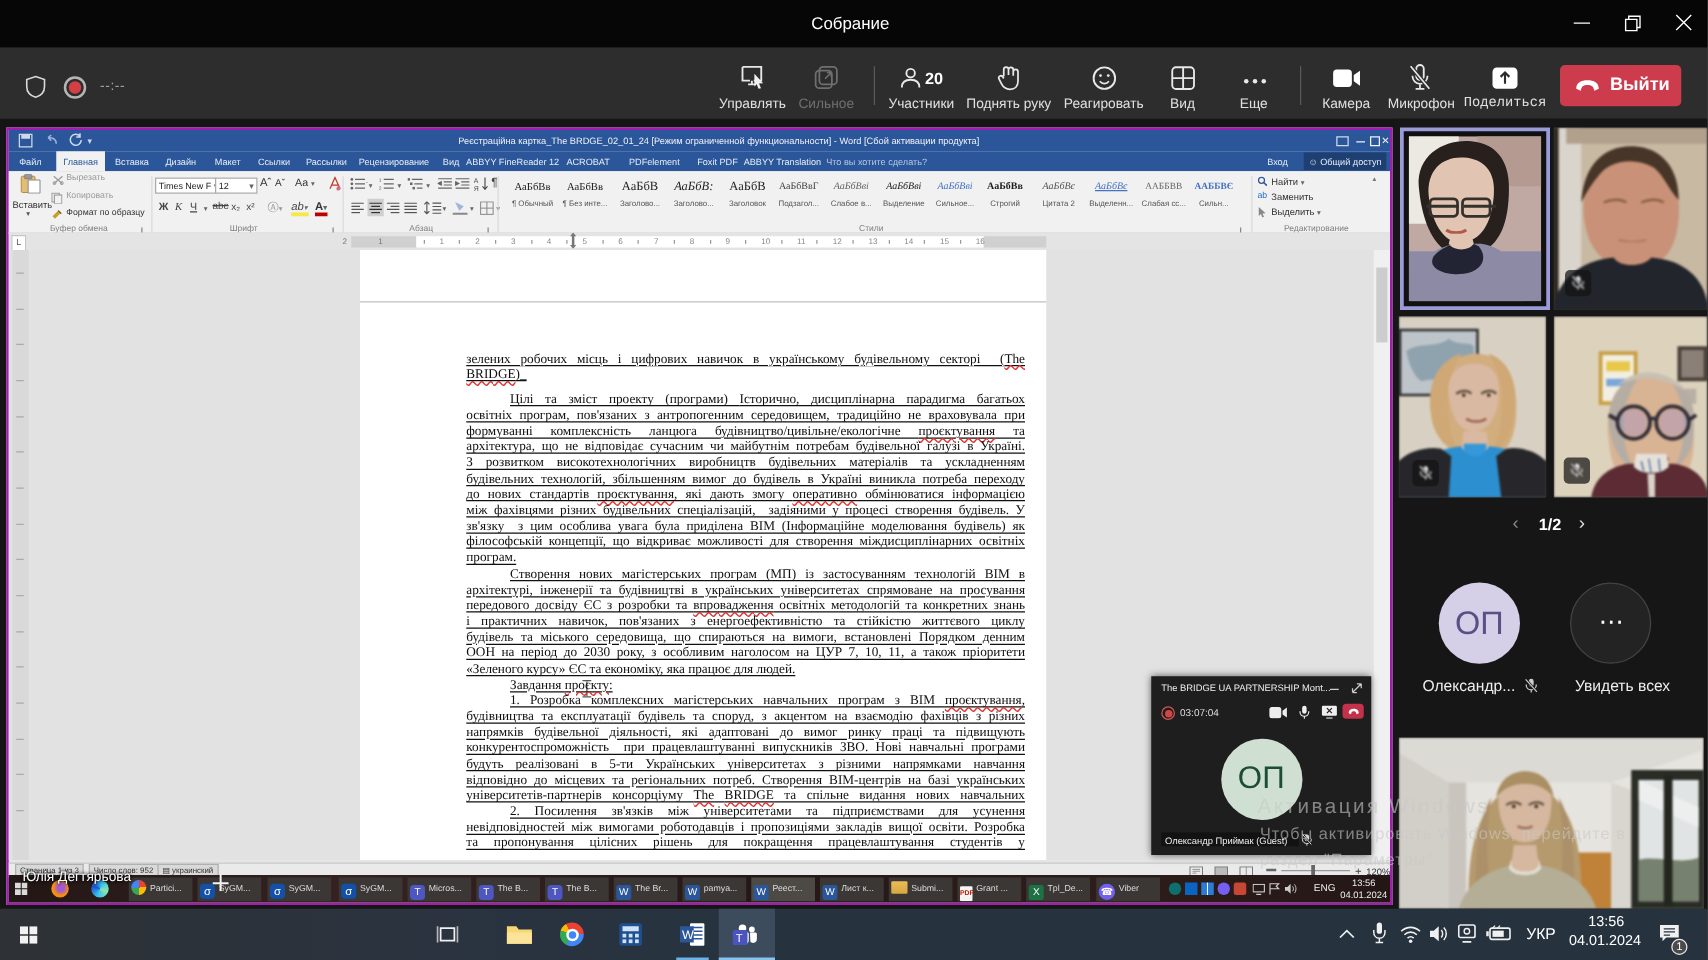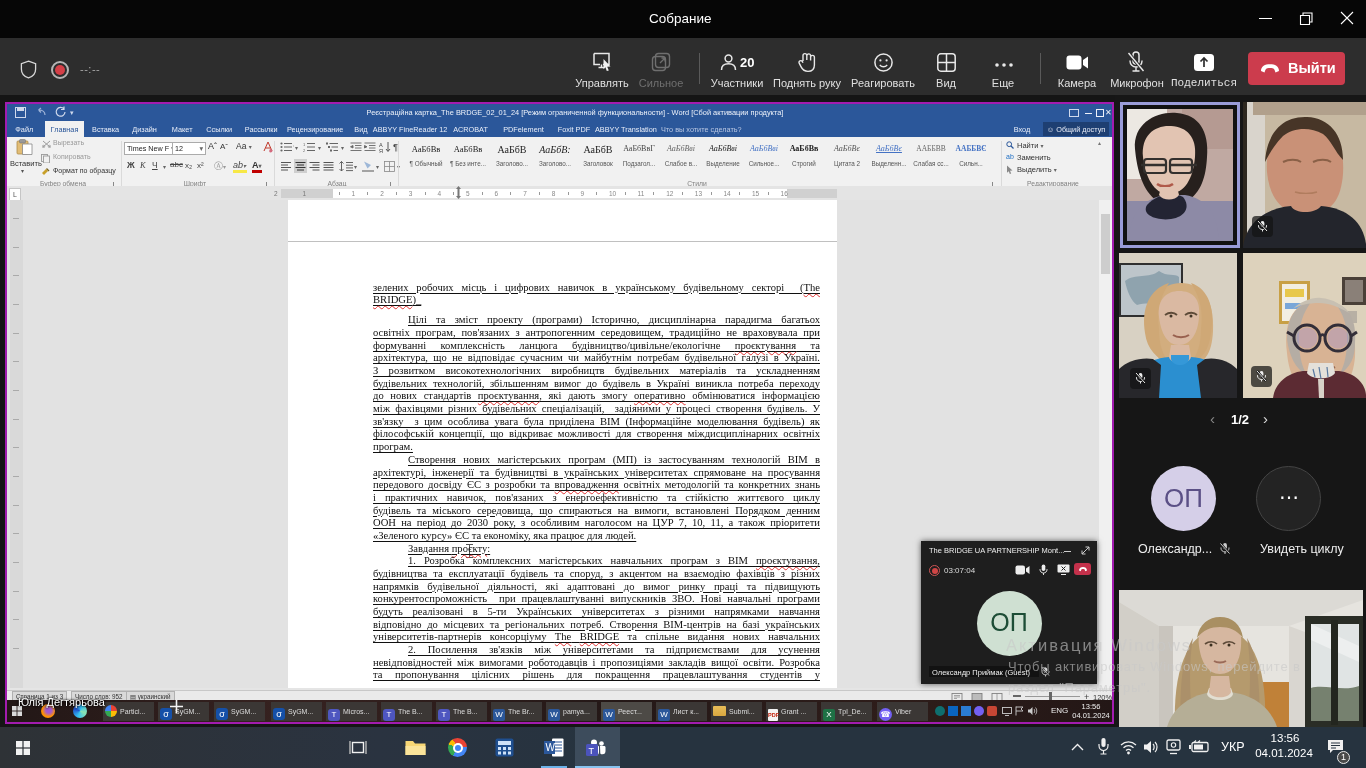--- a/index.html
+++ b/index.html
@@ -676,21 +676,21 @@
   <div class="a" style="left:141px;top:371px;width:65px;height:65px;border-radius:50%;background:#232323;border:1px solid #444;box-sizing:border-box;">
     <div class="a" style="left:0;top:18px;width:65px;text-align:center;font-size:20px;color:#fff;letter-spacing:1px;">⋯</div>
   </div>
   <div class="a" style="left:23px;top:447px;color:#eee;font-size:12.5px;">Олександр...</div>
   <svg class="a" style="left:103px;top:447px" width="14" height="14" viewBox="0 0 14 14">
       <rect x="5.1" y="1" width="3.8" height="6.5" rx="1.9" fill="#ccc"></rect>
       <path d="M3 5.5 V6.2 C3 8.3 4.7 9.9 7 9.9 C9.3 9.9 11 8.3 11 6.2 V5.5 M7 9.9 V12" stroke="#ccc" stroke-width="1" fill="none"></path>
       <path d="M2.5 1.5 L11.5 11.5" stroke="#161616" stroke-width="2.2"></path>
       <path d="M2.5 1.5 L11.5 11.5" stroke="#ccc" stroke-width="1"></path>
     </svg>
-  <div class="a" style="left:145px;top:447px;color:#eee;font-size:12.5px;">Увидеть циклу</div>
+  <div class="a" style="left:145px;top:447px;color:#eee;font-size:12.5px;">Увидеть всех</div>
   <div class="a tile" style="left:4px;top:495px;width:244px;height:137px;">
     <svg width="244" height="137" viewBox="0 0 244 137" preserveAspectRatio="none">
       <rect width="244" height="137" fill="#e6e4df"></rect>
       <path d="M0 0 H244 V10 L170 36 L40 36 L0 12 Z" fill="#dcdad5"></path>
       <path d="M36 36 H54 V137 H36 Z" fill="#c9c5be"></path>
       <path d="M0 12 L40 36 V137 H0 Z" fill="#d2cfc8"></path>
       <path d="M125 92 H170 V137 H125 Z" fill="#c08138"></path>
       <path d="M170 36 L186 42 V137 H170 Z" fill="#d9d6d0"></path>
       <rect x="186" y="26" width="58" height="111" fill="#2a2d26"></rect>
       <path d="M192 34 H240 V131 H192 Z" fill="#e0e4e4"></path>

